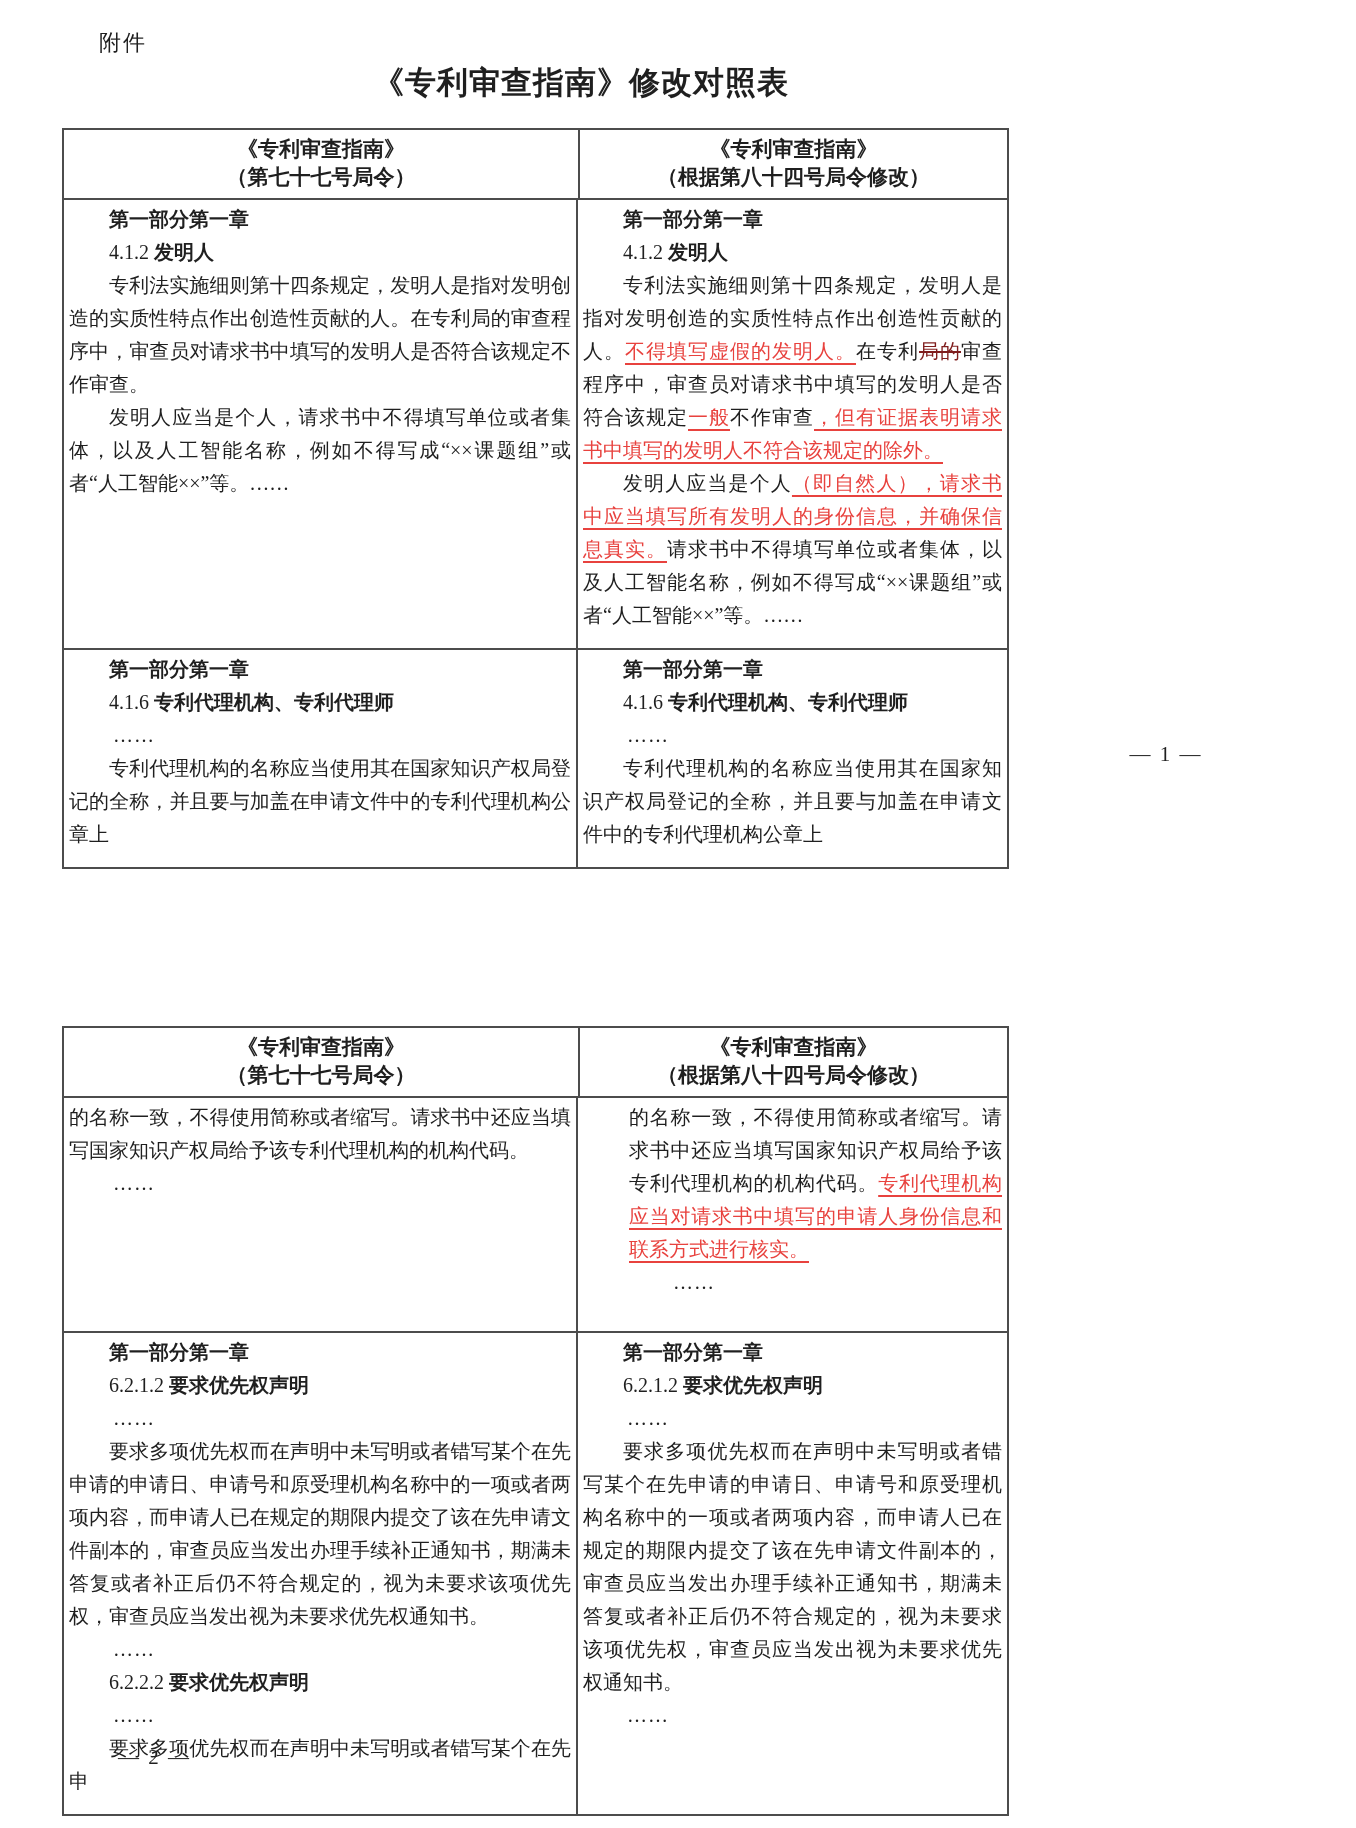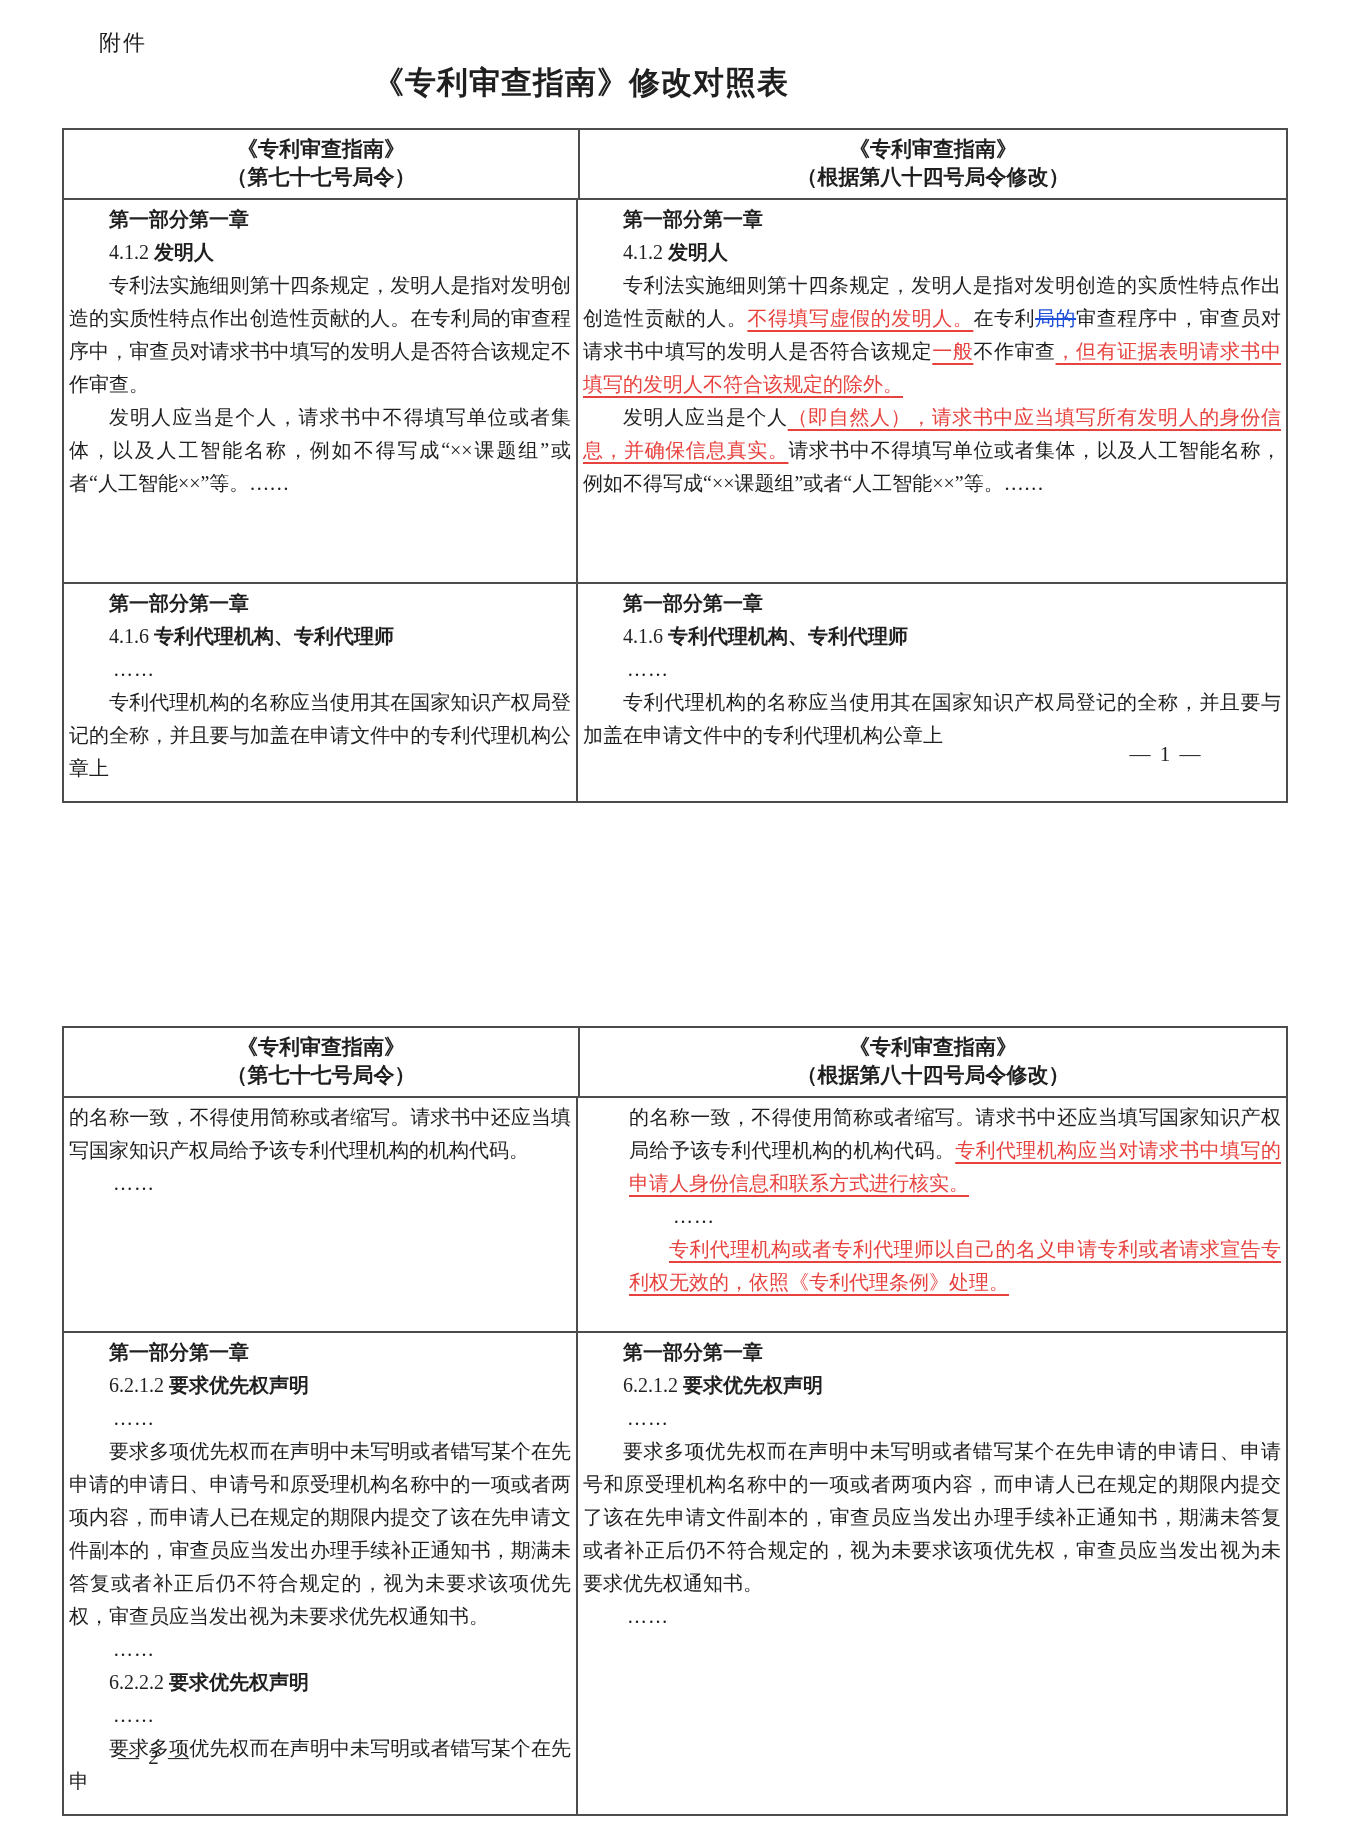--- a/index.html
+++ b/index.html
@@ -7,21 +7,21 @@
   body {
     width:1356px; height:1828px; position:relative;
     color:#1f1f1f;
     font-family:"Liberation Serif","DejaVu Serif",serif;
   }
   .attachment { position:absolute; left:99px; top:28px; font-size:22px; letter-spacing:2px; }
   .doc-title {
     position:absolute; left:62px; top:62px; width:1038px;
     text-align:center; font-size:31px; font-weight:700; letter-spacing:1px;
   }
-  .tbl { position:absolute; left:62px; width:1226px; border:2px solid #4c4c4c; background:#fff; }
+  .tbl { position:absolute; left:62px; width:947px; border:2px solid #4c4c4c; background:#fff; }
   .tbl-1 { top:128px; }
   .tbl-2 { top:1026px; }
   .thead { display:grid; grid-template-columns:514px 1fr; border-bottom:2px solid #4c4c4c; }
   .hcell { padding:5px 6px 7px; text-align:center; font-weight:700; font-size:21px; line-height:28px; }
   .hcell + .hcell { border-left:2px solid #4c4c4c; }
   .row { display:grid; grid-template-columns:514px 1fr; }
   .row + .row { border-top:2px solid #4c4c4c; }
   .tbl-1 .row-a { min-height:382px; }
   .tbl-1 .row-b { min-height:156px; }
   .tbl-2 .row-a { min-height:233px;gap:46px; }
@@ -29,21 +29,21 @@
   .cell { padding:3px 5px 16px 5px; font-size:20px; line-height:33px; text-align:justify; }
   .cell.cl { border-right:2px solid #4c4c4c; }
   .p-heading { padding-left:40px; font-family:"Liberation Sans","DejaVu Sans",sans-serif; font-weight:700; }
   .p-heading2 { padding-left:40px; }
   .p-heading2 .htxt { font-family:"Liberation Sans","DejaVu Sans",sans-serif; font-weight:700; }
   .p-heading2 .hnum { font-family:"Liberation Serif","DejaVu Serif",serif; font-weight:400; }
   .p-para { text-indent:40px; }
   .p-para0 { text-indent:0; }
   .p-dots { padding-left:44px; letter-spacing:1px; }
   .ins { color:#e8423e; text-decoration:underline; text-underline-offset:5px; text-decoration-thickness:1.5px; }
-  .del { color:#1d4ed8; text-decoration:line-through; text-decoration-thickness:1.5px;font-family:Liberation Serif, serif; }
+  .del { color:#7f1d1d; text-decoration:line-through; text-decoration-thickness:1.5px;font-family:Liberation Serif, serif; }
   .pagenum { position:absolute; font-size:21px; letter-spacing:2px; }
   .pagenum-1 { top:742px; left:1104px; width:124px; text-align:center; }
   .pagenum-2 { top:1745px; left:118px; }
 </style>
 </head>
 <body>
 
 <div class="attachment">附件</div>
 <h1 class="doc-title">《专利审查指南》修改对照表</h1>
 
@@ -101,21 +101,20 @@
     </div>
   </div>
   <div class="row row-a">
     <div class="cell cl">
         <div class="p-para0"><span>的名称一致，不得使用简称或者缩写。请求书中还应当填写国家知识产权局给予该专利代理机构的机构代码。</span></div>
         <div class="p-dots">……</div>
       </div>
     <div class="cell">
         <div class="p-para0"><span>的名称一致，不得使用简称或者缩写。请求书中还应当填写国家知识产权局给予该专利代理机构的机构代码。</span><span class="ins">专利代理机构应当对请求书中填写的申请人身份信息和联系方式进行核实。</span></div>
         <div class="p-dots">……</div>
-        <div class="p-para"><span class="ins">专利代理机构或者专利代理师以自己的名义申请专利或者请求宣告专利权无效的，依照《专利代理条例》处理。</span></div>
       </div>
   </div>
   <div class="row row-b">
     <div class="cell cl">
         <div class="p-heading">第一部分第一章</div>
         <div class="p-heading2"><span class="hnum">6.2.1.2 </span><span class="htxt">要求优先权声明</span></div>
         <div class="p-dots">……</div>
         <div class="p-para"><span>要求多项优先权而在声明中未写明或者错写某个在先申请的申请日、申请号和原受理机构名称中的一项或者两项内容，而申请人已在规定的期限内提交了该在先申请文件副本的，审查员应当发出办理手续补正通知书，期满未答复或者补正后仍不符合规定的，视为未要求该项优先权，审查员应当发出视为未要求优先权通知书。</span></div>
         <div class="p-dots">……</div>
         <div class="p-heading2"><span class="hnum">6.2.2.2 </span><span class="htxt">要求优先权声明</span></div>

